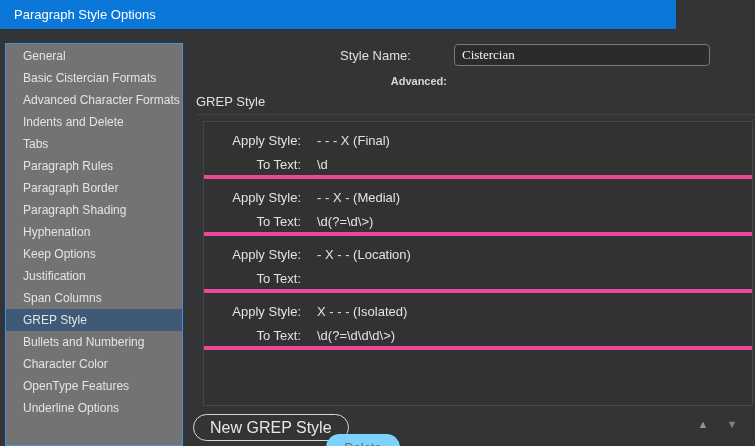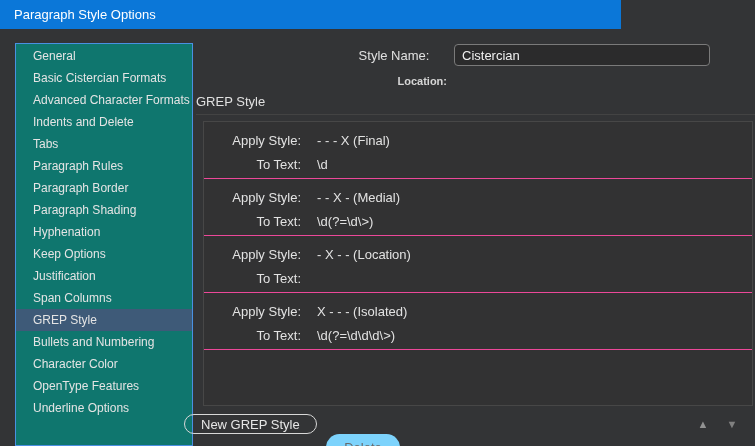--- a/index.html
+++ b/index.html
@@ -5,51 +5,51 @@
   html,body { margin:0; padding:0; }
   body {
     width:755px; height:446px; position:relative; overflow:hidden;
     background:#333436;
     font-family:"Liberation Sans", sans-serif;
     -webkit-font-smoothing:antialiased;
   }
 
   
   .titlebar {
-    position:absolute; left:0; top:0; width:621px; height:29px;
+    position:absolute; left:0; top:0; width:676px; height:29px;
     background:#0B77D8;
   }
   .titlebar-text {
     color:#ffffff; font-size:13px; line-height:29px; padding-left:14px;
   }
 
   
   .sidebar {
-    position:absolute; left:15px; top:43px; width:178px; height:403px;
+    position:absolute; left:5px; top:43px; width:178px; height:403px;
     box-sizing:border-box;
-    background:#0f766e; border:1px solid #4A90E2;
+    background:#737373; border:1px solid #4A90E2;
     padding-top:1px;
   }
   .side-item {
     height:22px; line-height:22px; padding-left:17px;
     font-size:12px; color:#E4E4E4; white-space:nowrap; cursor:default;
   }
   .side-item.selected { background:#3E5A78; }
 
   
   .style-name-label {
     position:absolute; top:48px; left:340px; width:108px;
-    text-align:center; font-size:13px; color:#E0E0E0;
+    text-align:left; font-size:13px; color:#E0E0E0;
   }
   .style-name-input {
     position:absolute; left:454px; top:44px; width:256px; height:22px;
     box-sizing:border-box;
     background:#2B2B2C; border:1px solid #7A7A7A; border-radius:4px;
     color:#F0F0F0; font-size:13px; padding:0 7px; outline:none;
-    font-family:Liberation Sans, sans-serif;
+    font-family:Liberation Serif, serif;
   }
   .location-label {
     position:absolute; top:75px; left:340px; width:107px;
     text-align:right; font-size:11px; font-weight:bold; color:#D6D6D6;
   }
 
   
   .section-title {
     position:absolute; left:196px; top:94px; font-size:13px; color:#E0E0E0;
   }
@@ -58,33 +58,33 @@
     background:#434343;
   }
 
   
   .grep-panel {
     position:absolute; left:203px; top:121px; width:550px; height:285px;
     box-sizing:border-box; background:#323233; border:1px solid #474747;
     overflow:hidden;
   }
   .grep-row {
-    height:57px; box-sizing:border-box; border-bottom:1px solid #ec4899;
+    height:57px; box-sizing:border-box; border-bottom:4px solid #ec4899;
     padding-top:7px; cursor:default;
   }
   .grep-line { display:flex; font-size:13px; color:#E2E2E2; line-height:24px; }
   .grep-label { width:97px; text-align:right; flex:none; }
   .grep-value { margin-left:16px; white-space:pre; }
 
   
   .new-grep-btn {
-    position:absolute; left:184px; top:414px; height:20px;
+    position:absolute; left:193px; top:414px; height:27px;
     padding:0 16px; box-sizing:border-box;
     border-radius:14px; border:1.5px solid #D8D8D8;
-    background:transparent; color:#E6E6E6; font-size:13px;
+    background:transparent; color:#E6E6E6; font-size:16px;
     font-family:"Liberation Sans", sans-serif; cursor:default;
   }
   .delete-btn {
     position:absolute; left:326px; top:434px; width:74px; height:27px;
     border-radius:14px; border:none; background:#7dd3fc;
     color:#6A6A6A; font-size:13px;
     font-family:"Liberation Sans", sans-serif; cursor:default;
   }
   .arrow-up, .arrow-down {
     position:absolute; top:416px; width:18px; height:16px;
@@ -115,21 +115,21 @@
   <div class="side-item">Span Columns</div>
   <div class="side-item selected">GREP Style</div>
   <div class="side-item">Bullets and Numbering</div>
   <div class="side-item">Character Color</div>
   <div class="side-item">OpenType Features</div>
   <div class="side-item">Underline Options</div>
 </div>
 
 <div class="style-name-label">Style Name:</div>
 <input class="style-name-input" type="text" value="Cistercian" style="">
-<div class="location-label">Location:</div>
+<div class="location-label">Advanced:</div>
 
 <div class="section-title">GREP Style</div>
 <div class="section-divider"></div>
 
 <div class="grep-panel">
 
   <div class="grep-row">
     <div class="grep-line">
       <span class="grep-label">Apply Style:</span>
       <span class="grep-value">- - - X (Final)</span>

